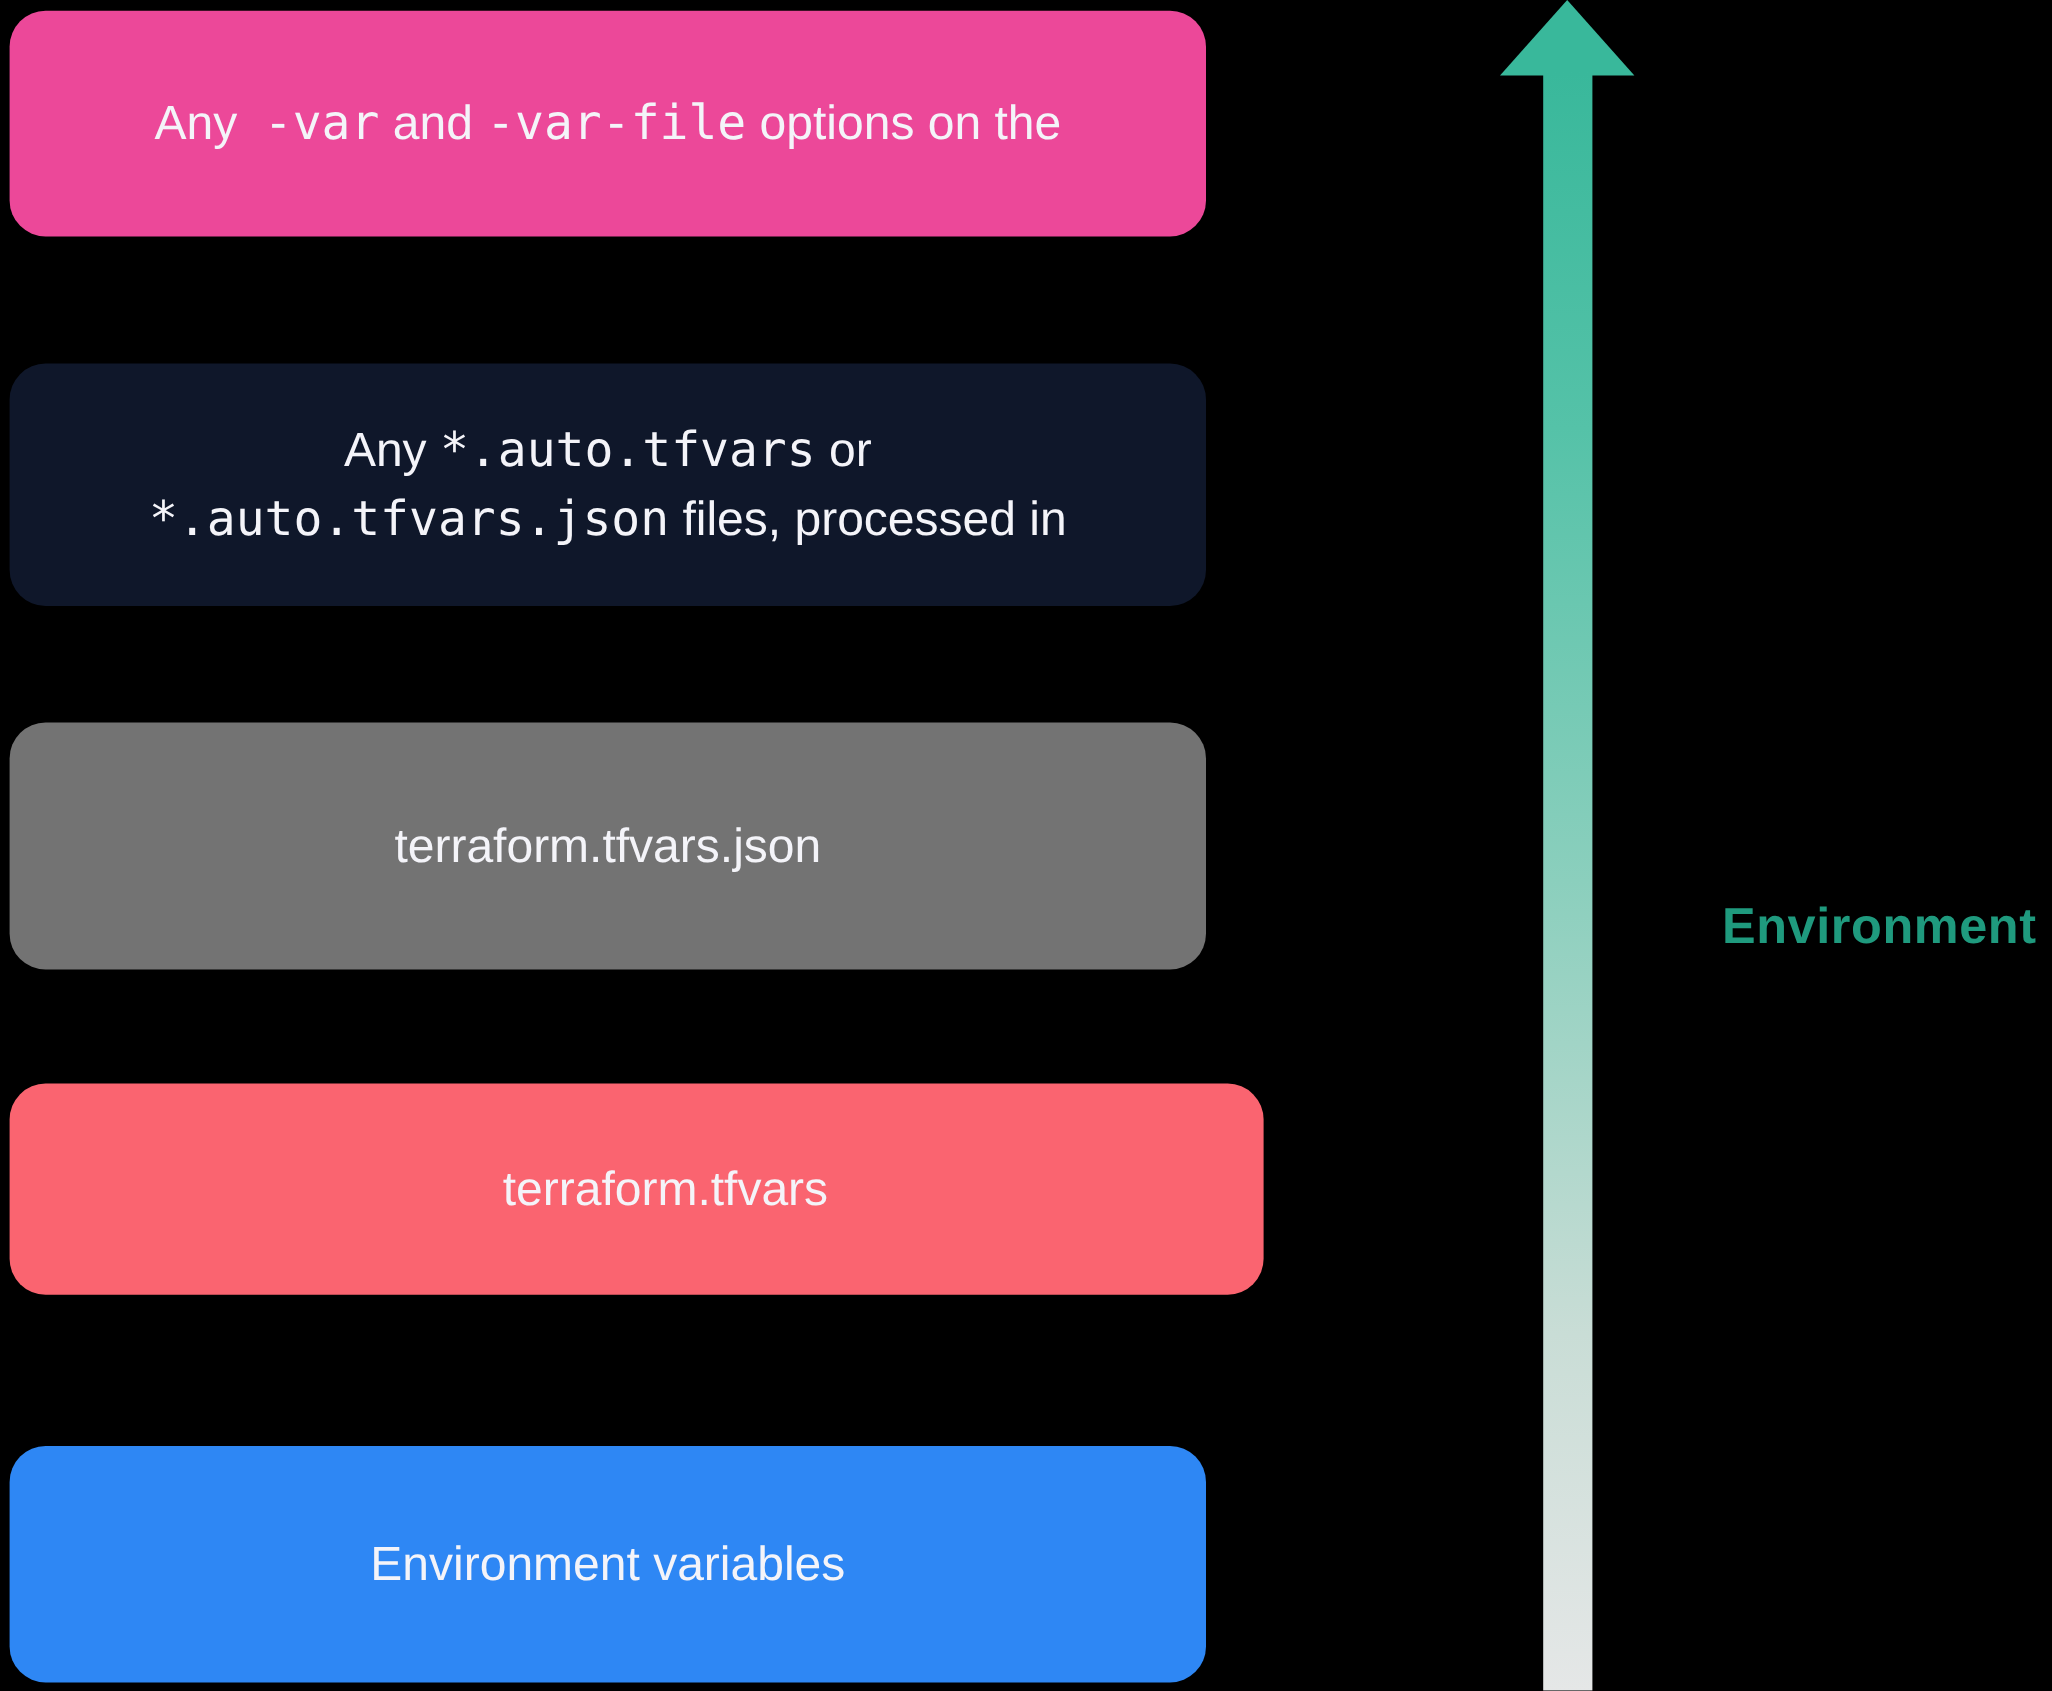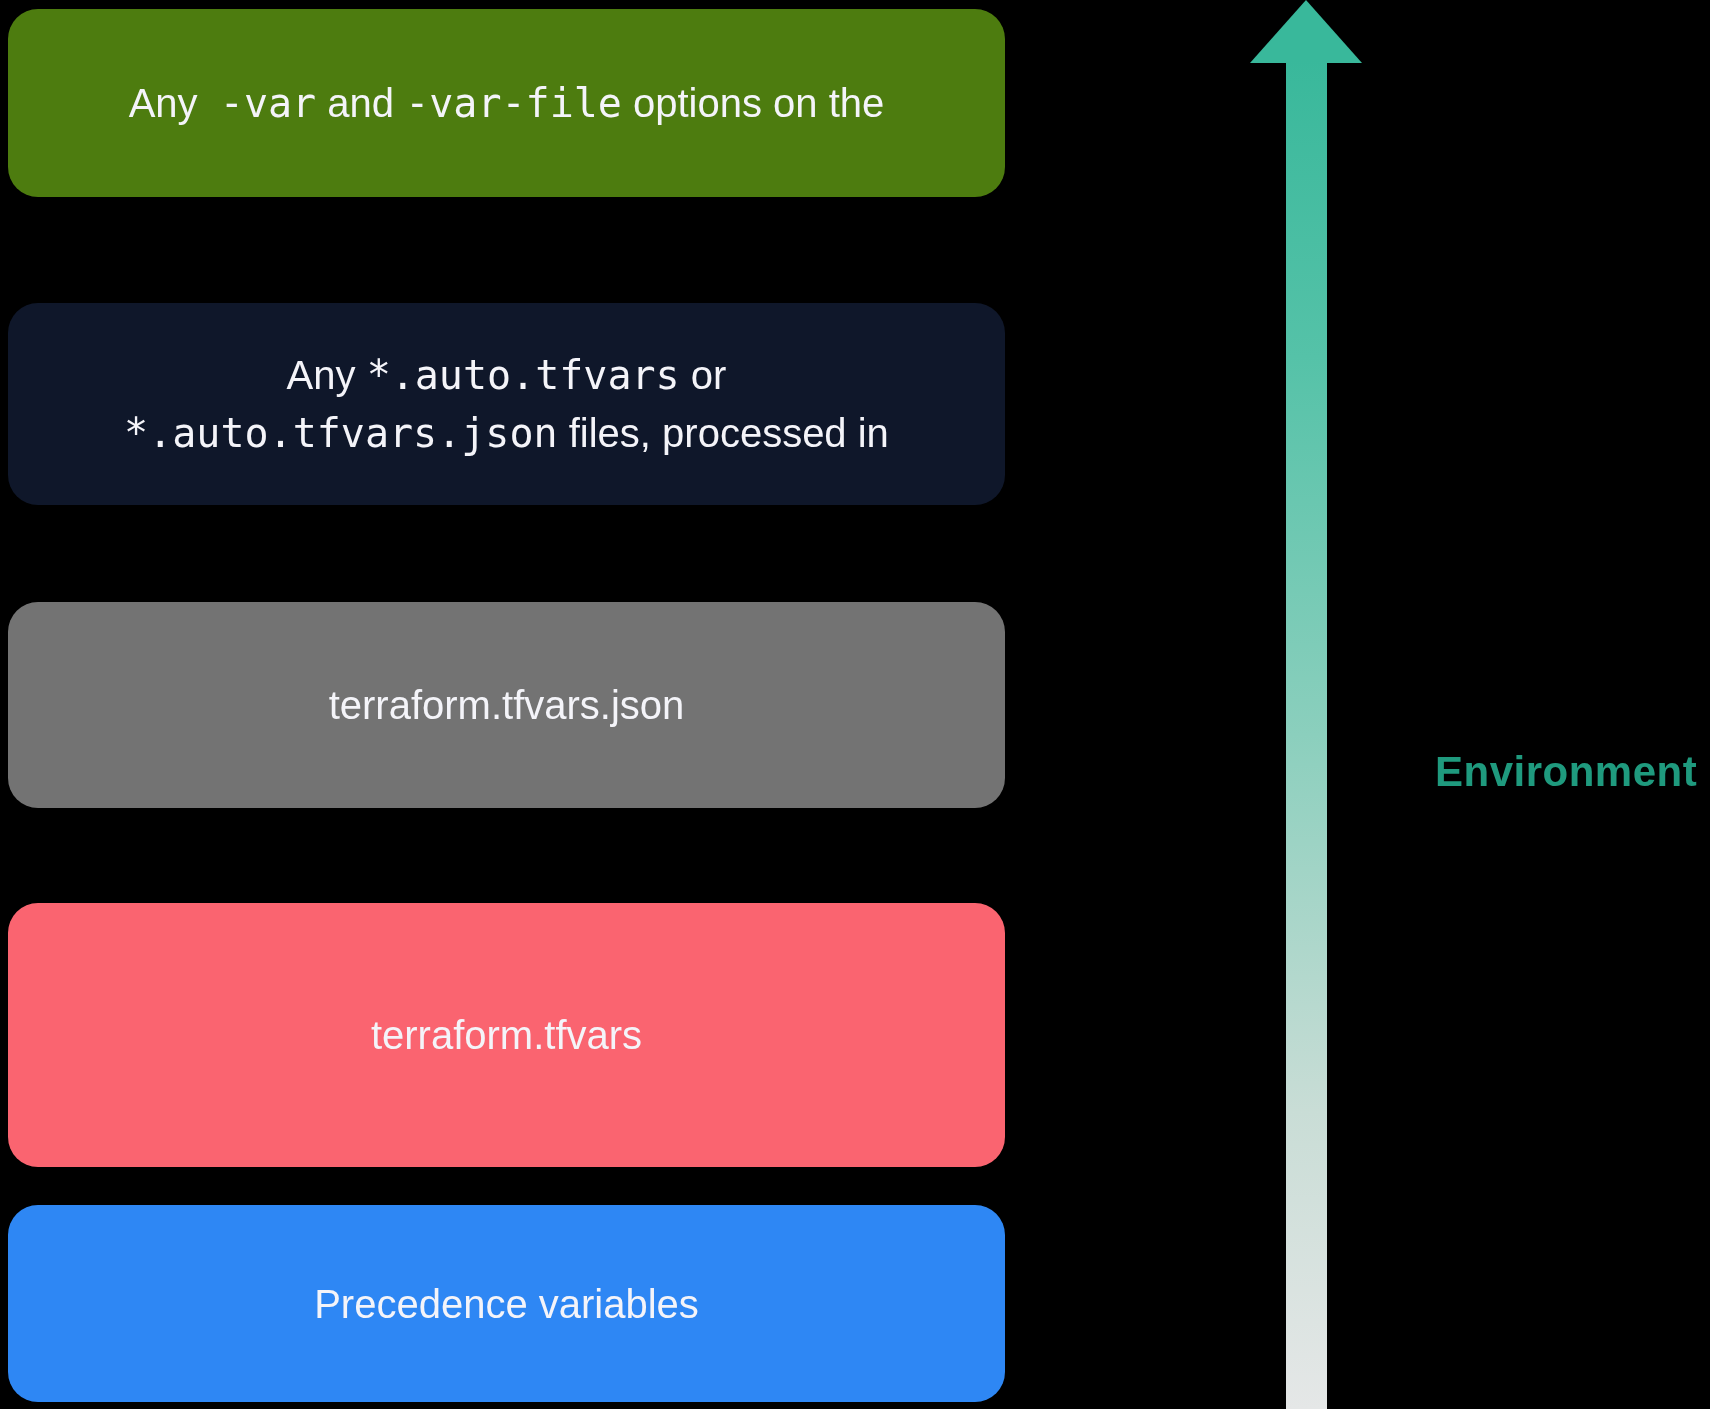--- a/index.html
+++ b/index.html
@@ -18,21 +18,21 @@
     left: 8px;
     width: 997px;
     border-radius: 30px;
     display: flex;
     align-items: center;
     justify-content: center;
   }
   .box:nth-child(1) { top: 9px;    height: 188px; }
   .box:nth-child(2) { top: 303px;  height: 202px; }
   .box:nth-child(3) { top: 602px;  height: 206px; }
-  .box:nth-child(4) { top: 903px;  height: 264px; }
+  .box:nth-child(4) { top: 903px;  height: 176px; padding-left: 48px; }
   .box:nth-child(5) { top: 1205px; height: 197px; }
 
   .box-text {
     text-align: center;
     color: #F4F4F9;
     font-size: 40px;
     line-height: 1.45;
   }
   .box-text .line { white-space: nowrap; }
   .mono {
@@ -68,21 +68,21 @@
     letter-spacing: 0.5px;
     white-space: nowrap;
   }
 </style>
 </head>
 <body>
 
 <div id="canvas">
 
   <div>
-      <div class="box" style="background: #4d7c0f;">
+      <div class="box" style="background: #ec4899;">
         <div class="box-text" style="color: rgb(244, 244, 249);">
           <div class="line"><span>Any&nbsp; </span><span class="mono">-var</span><span> and </span><span class="mono">-var-file</span><span> options on the</span></div>
         </div>
       </div>
       <div class="box" style="background: #0f172a;">
         <div class="box-text" style="color: rgb(244, 244, 249);">
           <div class="line"><span>Any </span><span class="mono">*.auto.tfvars</span><span> or</span></div>
           <div class="line"><span class="mono">*.auto.tfvars.json</span><span> files, processed in</span></div>
         </div>
       </div>
@@ -91,21 +91,21 @@
           <div class="line"><span>terraform.tfvars.json</span></div>
         </div>
       </div>
       <div class="box" style="background: rgb(250, 100, 112);">
         <div class="box-text" style="color: rgb(244, 244, 249);">
           <div class="line"><span>terraform.tfvars</span></div>
         </div>
       </div>
       <div class="box" style="background: rgb(46, 135, 244);">
         <div class="box-text" style="color: rgb(244, 244, 249);">
-          <div class="line"><span>Precedence variables</span></div>
+          <div class="line"><span>Environment variables</span></div>
         </div>
       </div>
     </div>
 
   <div class="arrow-head" style="border-bottom: 63px solid rgb(57, 184, 155);"></div>
 
   <div class="arrow-shaft" style="background: linear-gradient(rgb(57, 184, 155) 0%, rgb(85, 194, 168) 22%, rgb(139, 207, 189) 50%, rgb(201, 221, 214) 78%, rgb(229, 231, 231) 100%);"></div>
 
   <div class="arrow-label" style="color: rgb(31, 154, 126);">Environment</div>
 

